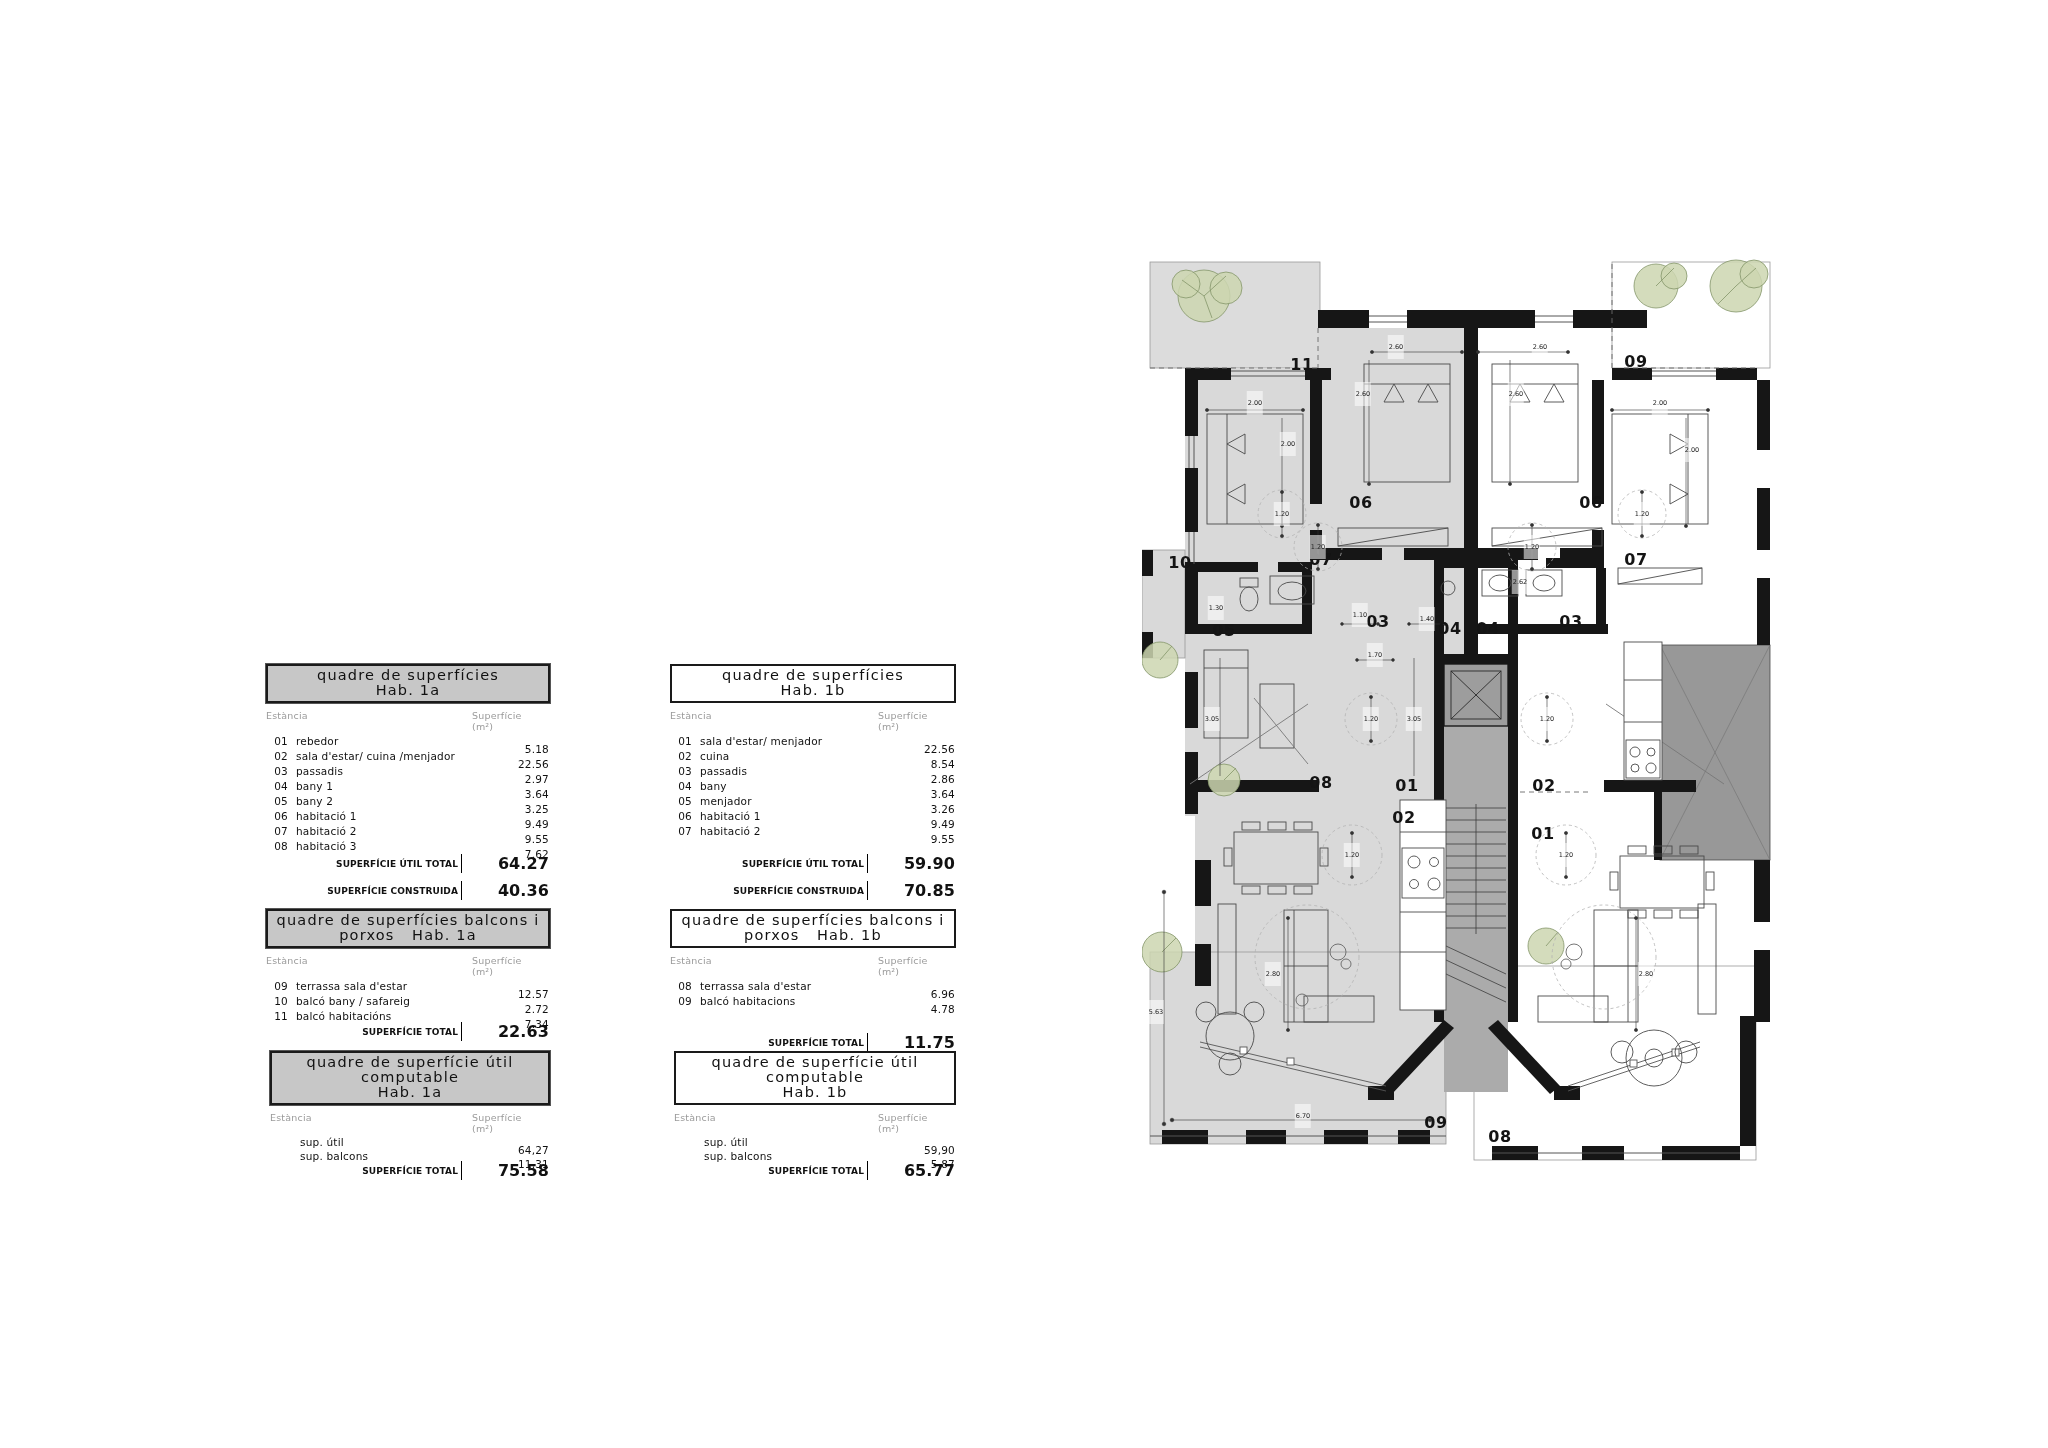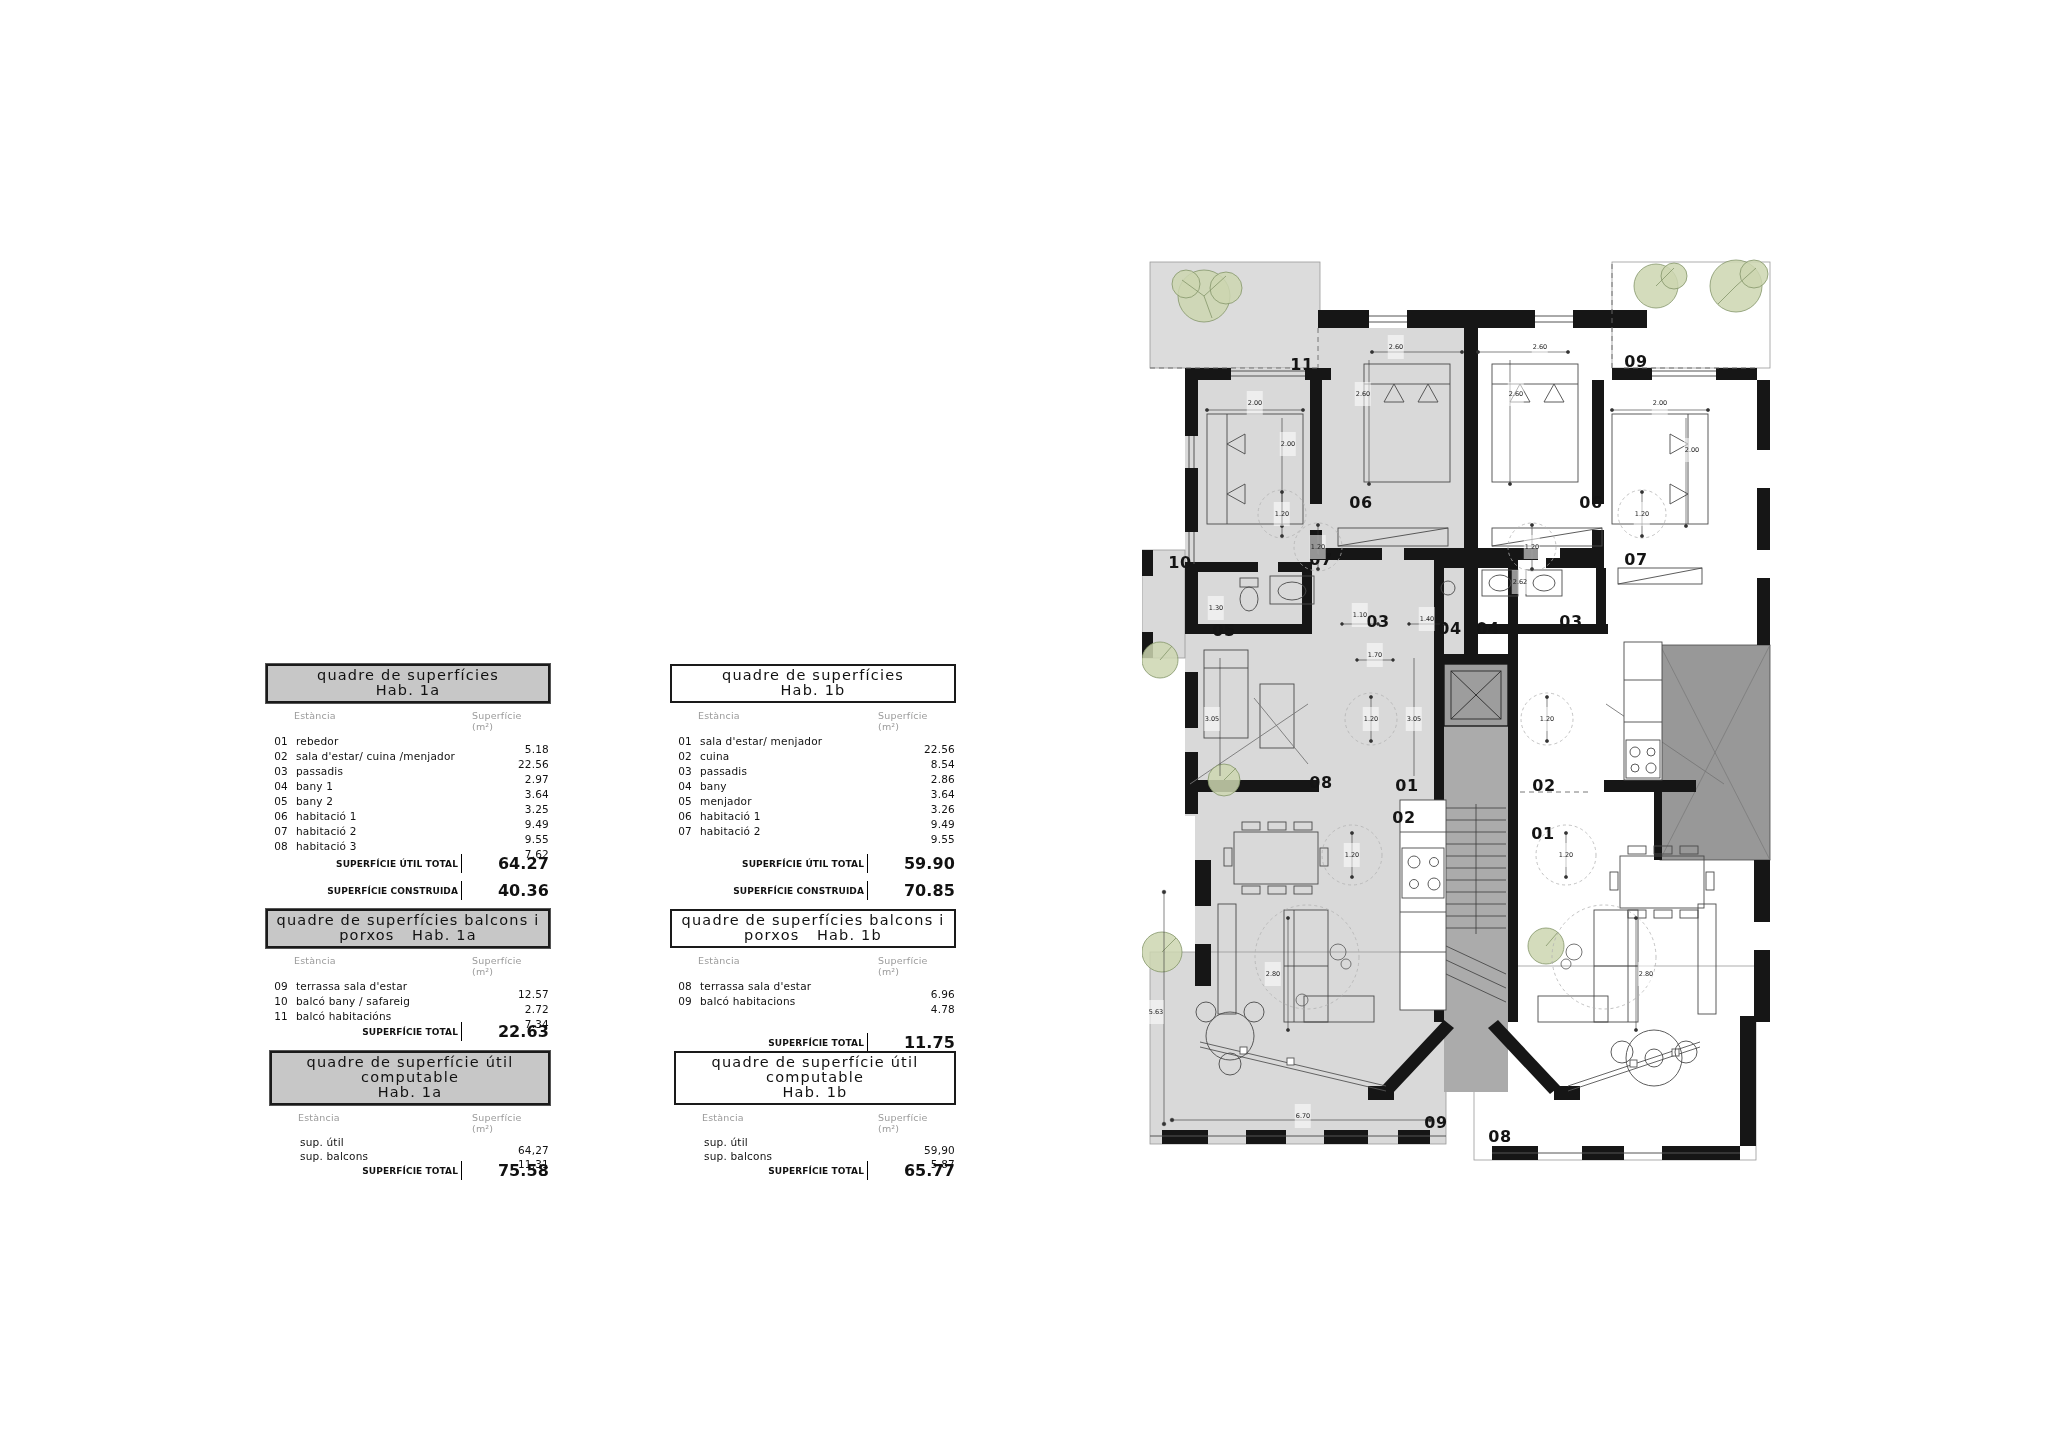--- a/index.html
+++ b/index.html
@@ -4,21 +4,21 @@
 <style>
   html,body{margin:0;padding:0;background:#fff;}
   .sheet{position:relative;width:2048px;height:1448px;background:#ffffff;overflow:hidden;
          font-family:"DejaVu Sans",sans-serif;color:#111;}
   
   .stable{position:absolute;font-size:10.5px;letter-spacing:.2px;}
   .ttl{border:2px solid #1a1a1a;text-align:center;padding:2px 0 3px;font-size:14.5px;letter-spacing:1.2px;line-height:15px;}
   .ttl.shaded{background:#c7c7c7;box-shadow:0 0 0 1px #555;}
   .ttl-l2{white-space:pre;}
   .thead{display:flex;justify-content:space-between;margin:7px 0 2px 0;color:#9b9b9b;font-size:9.5px;}
-  .thead .est{margin-left:28px;}
+  .thead .est{}
   .thead .sup{width:78px;line-height:11px;}
   .trow{display:flex;line-height:15px;position:relative;}
   .stable.compact .trow{line-height:13.5px;}
   .rnum{width:22px;text-align:right;padding-right:8px;flex:none;}
   .rlabel{flex:1;}
   .rval{position:absolute;right:1px;top:8px;}
   .total{position:relative;text-align:right;padding-right:92px;font-size:9px;font-weight:bold;letter-spacing:.1px;line-height:14px;}
   .total .bar{position:absolute;right:88px;top:-3px;width:1px;height:19px;background:#000;}
   .total .tval{position:absolute;right:1px;top:0;font-size:16px;font-weight:bold;}
   

